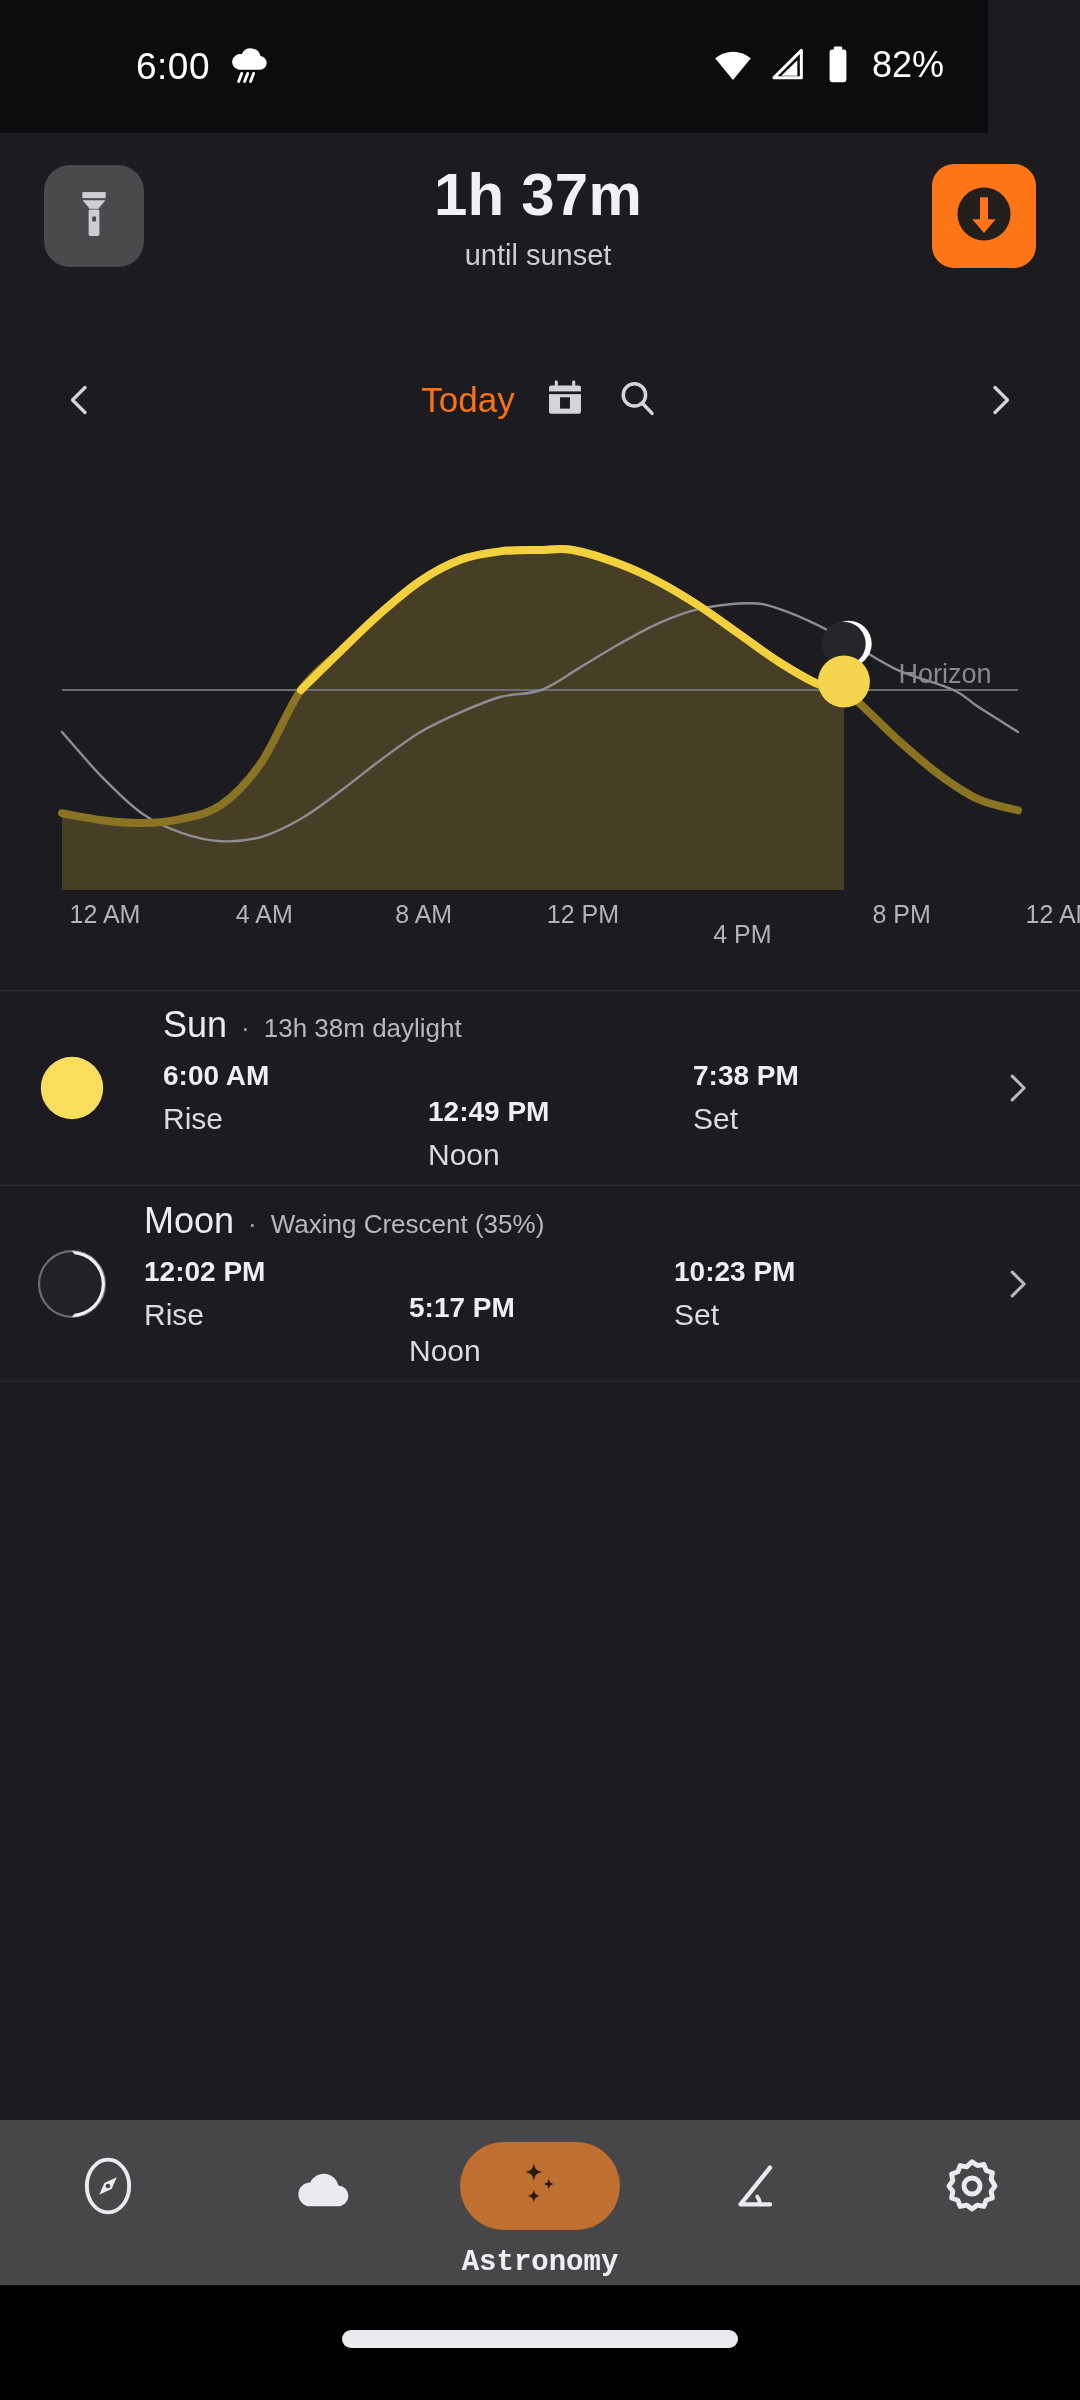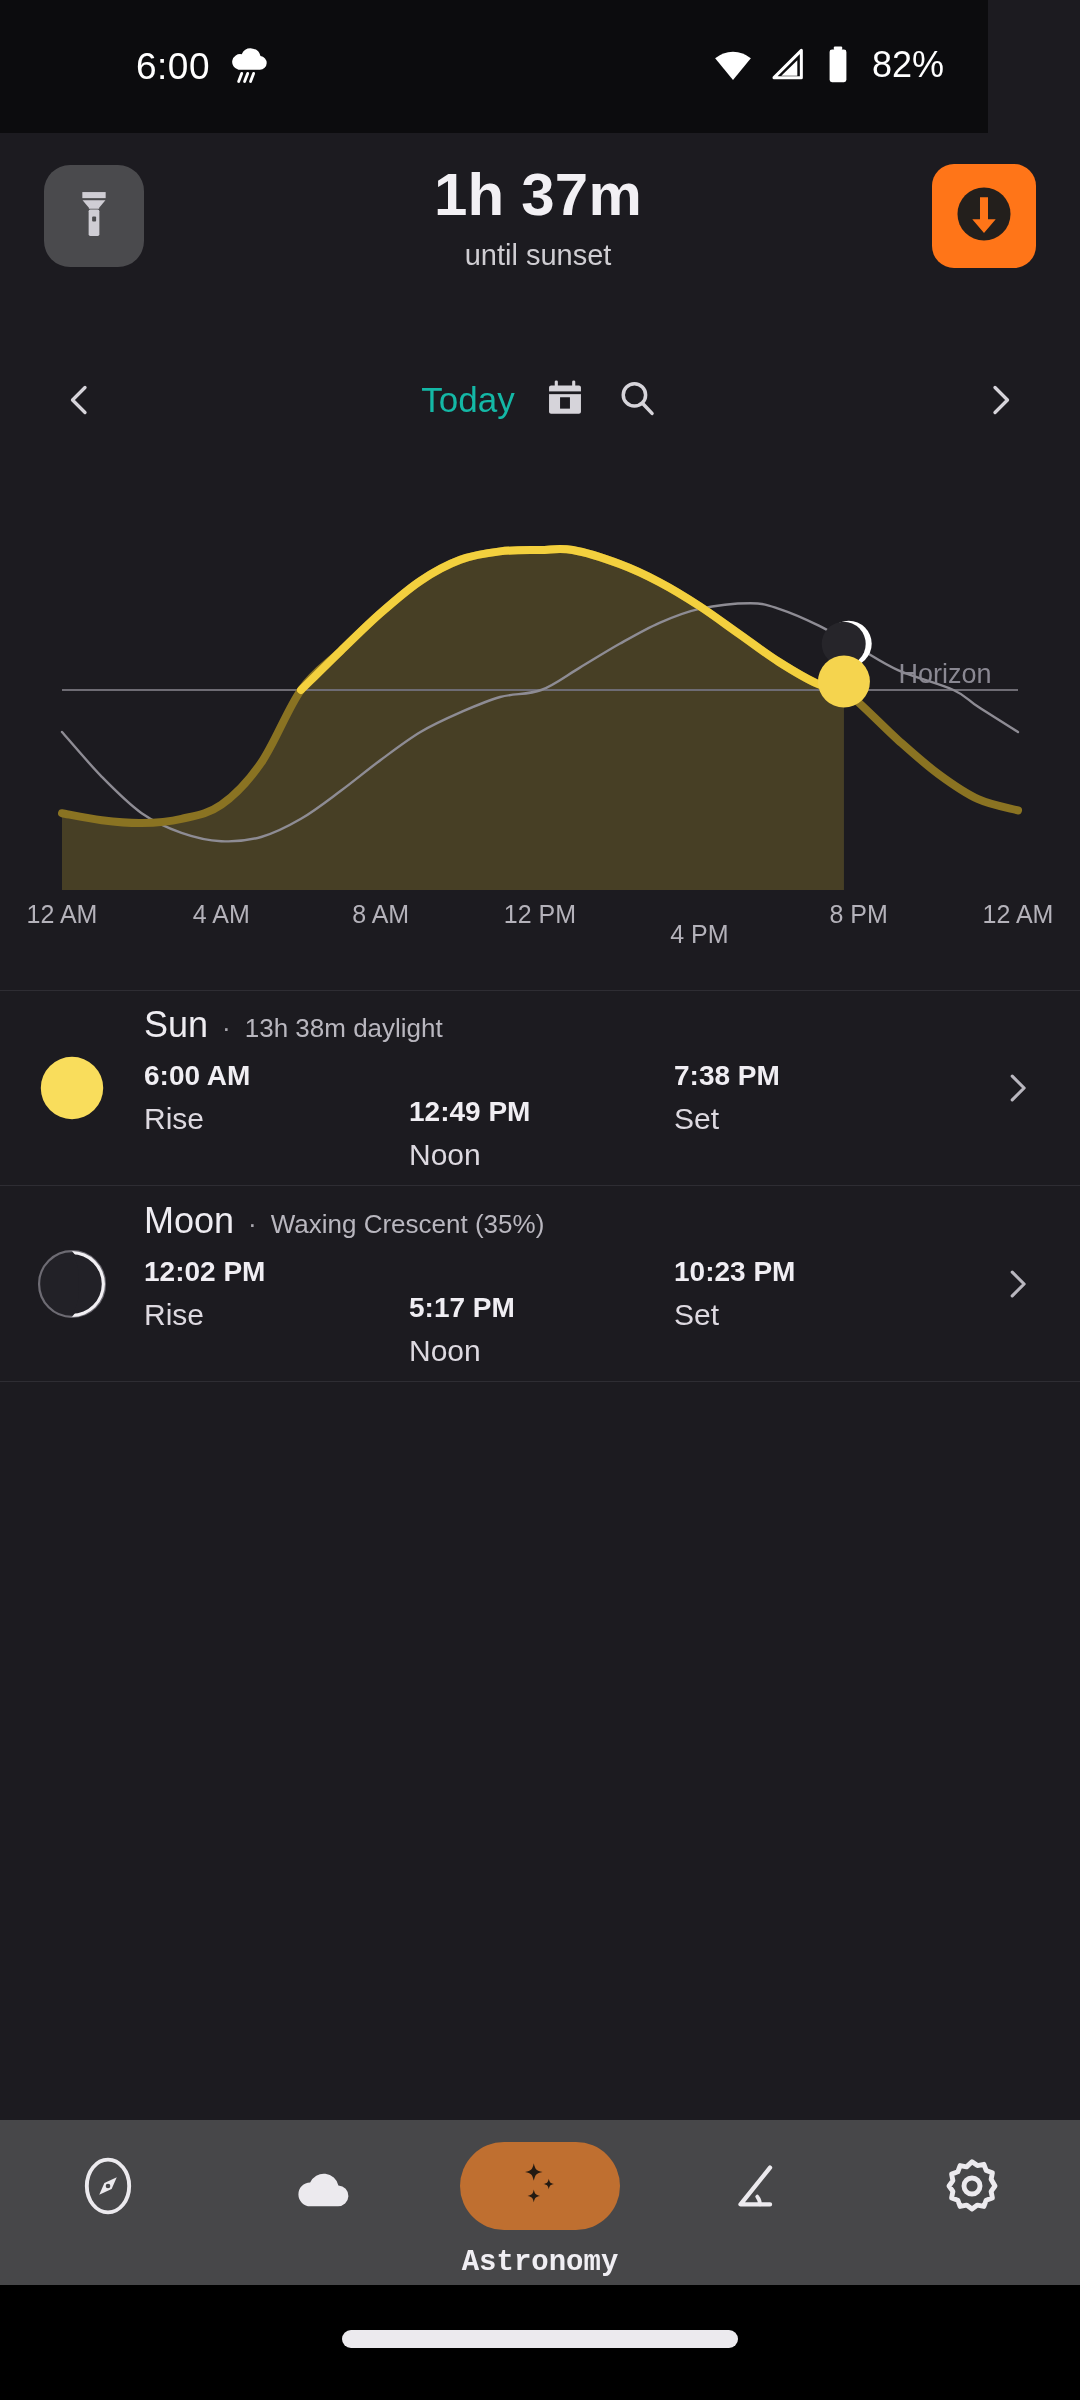--- a/index.html
+++ b/index.html
@@ -45,39 +45,39 @@
 
   
   .datenav {
     position:absolute; top:345px; left:0; width:1080px; height:110px;
     display:flex; align-items:center; justify-content:space-between;
     padding:0 50px;
   }
   .chev { color:#d6d4da; display:flex; align-items:center; justify-content:center;
           width:60px; height:60px; }
   .datenav-center { display:flex; align-items:center; gap:28px; }
-  .today-label { font-size:35px; color:#14b8a6; font-weight:400; }
+  .today-label { font-size:35px; color:#f97316; font-weight:400; }
 
   
   .chartwrap { position:absolute; top:455px; left:0; width:1080px; height:445px; }
-  .axis { position:absolute; top:900px; left:0; width:1080px; height:55px; }
+  .axis { position:absolute; top:900px; left:0; width:1080px; height:55px;padding-left:43px; }
   .axis-inner { position:relative; width:1080px; height:55px; }
   .tick {
     position:absolute; font-size:25px; color:#b4b2ba; transform:translateX(-50%);
     white-space:nowrap; top:0;
   }
 
   
   .rows { position:absolute; top:990px; left:0; width:1080px; }
   .row {
     position:relative; height:196px; padding:0 44px 0 0;
     display:flex; align-items:center;
     border-bottom:1px solid #2e2d33;
   }
-  .row:first-child { border-top:1px solid #2e2d33; }
+  .row:first-child { border-top:1px solid #2e2d33;gap:19px; }
   .row-icon { width:144px; display:flex; align-items:center; justify-content:center; flex-shrink:0; }
   .row-body { flex:1; }
   .row-title-line { display:flex; align-items:baseline; gap:14px; margin-bottom:14px; }
   .row-title { font-size:36px; color:#eeecf1; font-weight:400; }
   .row-dot { font-size:26px; color:#a9a7af; }
   .row-sub { font-size:26px; color:#b9b7bf; }
   .row-times { display:flex; }
   .tcell { width:0; }
   .tcell-0 { width:265px; }
   .tcell-1 { width:265px;margin-top:36px; }

